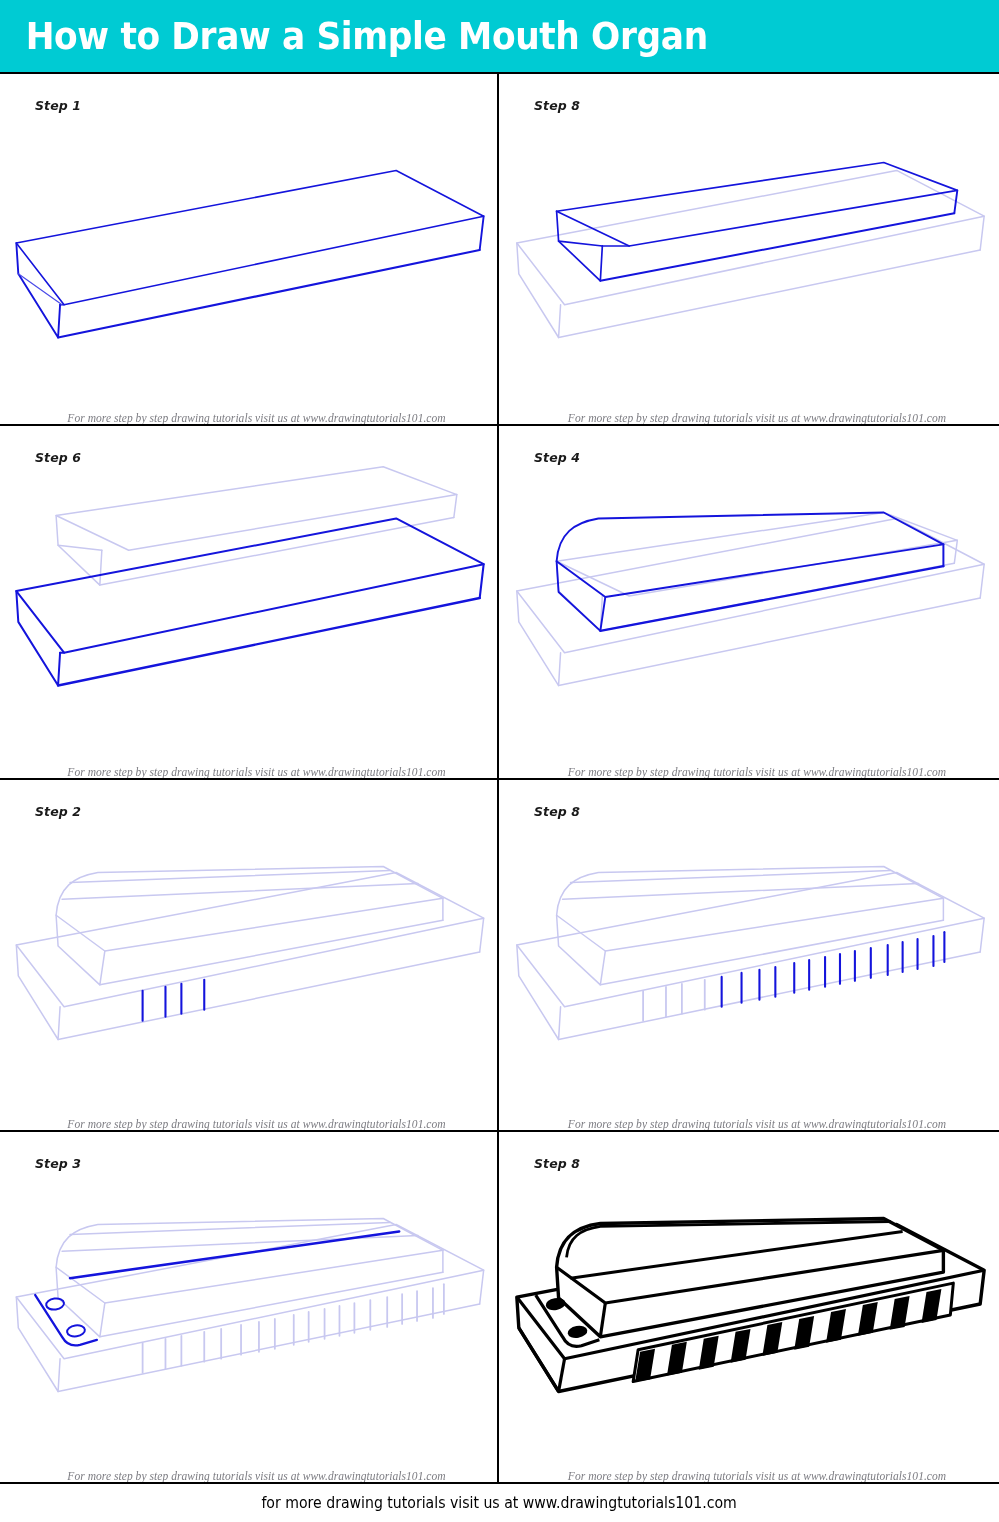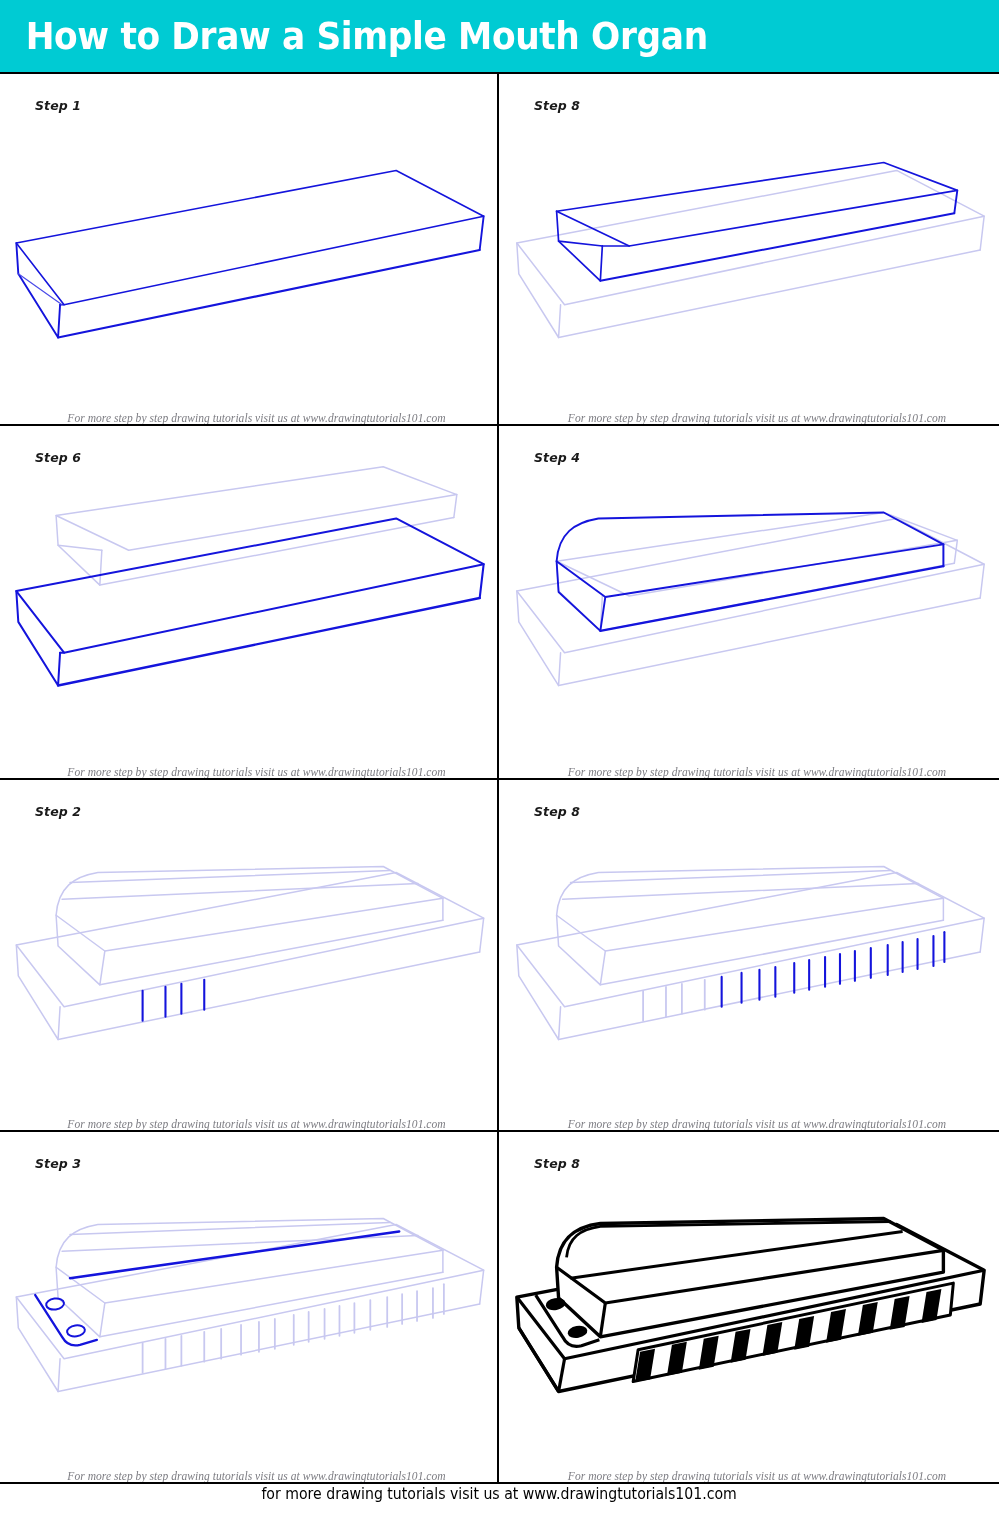--- a/index.html
+++ b/index.html
@@ -88,21 +88,21 @@
     left: 0;
     top: 0;
     width: 100%;
     height: 100%;
   }
   
   .bottom-footer {
     width: 999px;
     height: 36px;
     display: flex;
-    align-items: flex-start;
+    align-items: center;
     justify-content: center;
     background: #ffffff;
   }
   .bottom-footer-text {
     font-family: "DejaVu Sans", sans-serif;
     font-size: 16px;
     color: #000000;
     transform: scaleX(0.88);
     white-space: nowrap;
   }

